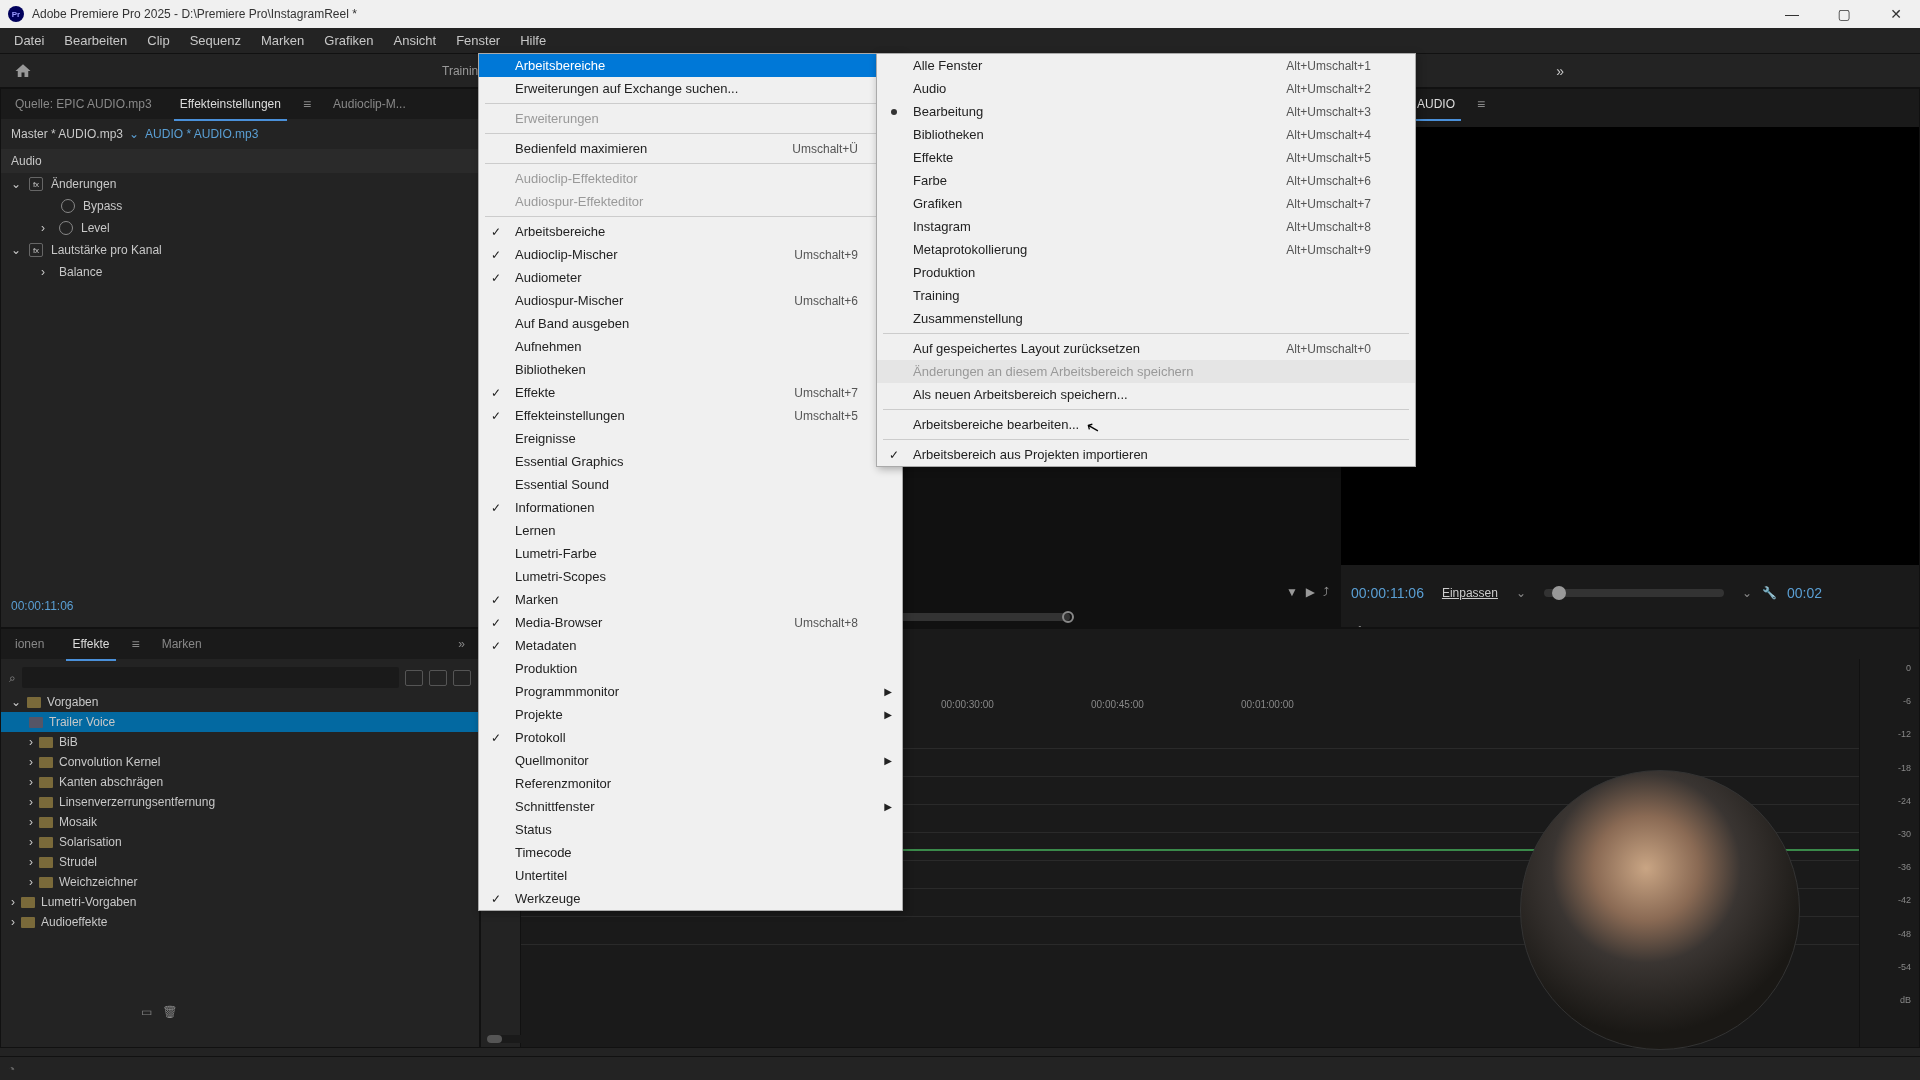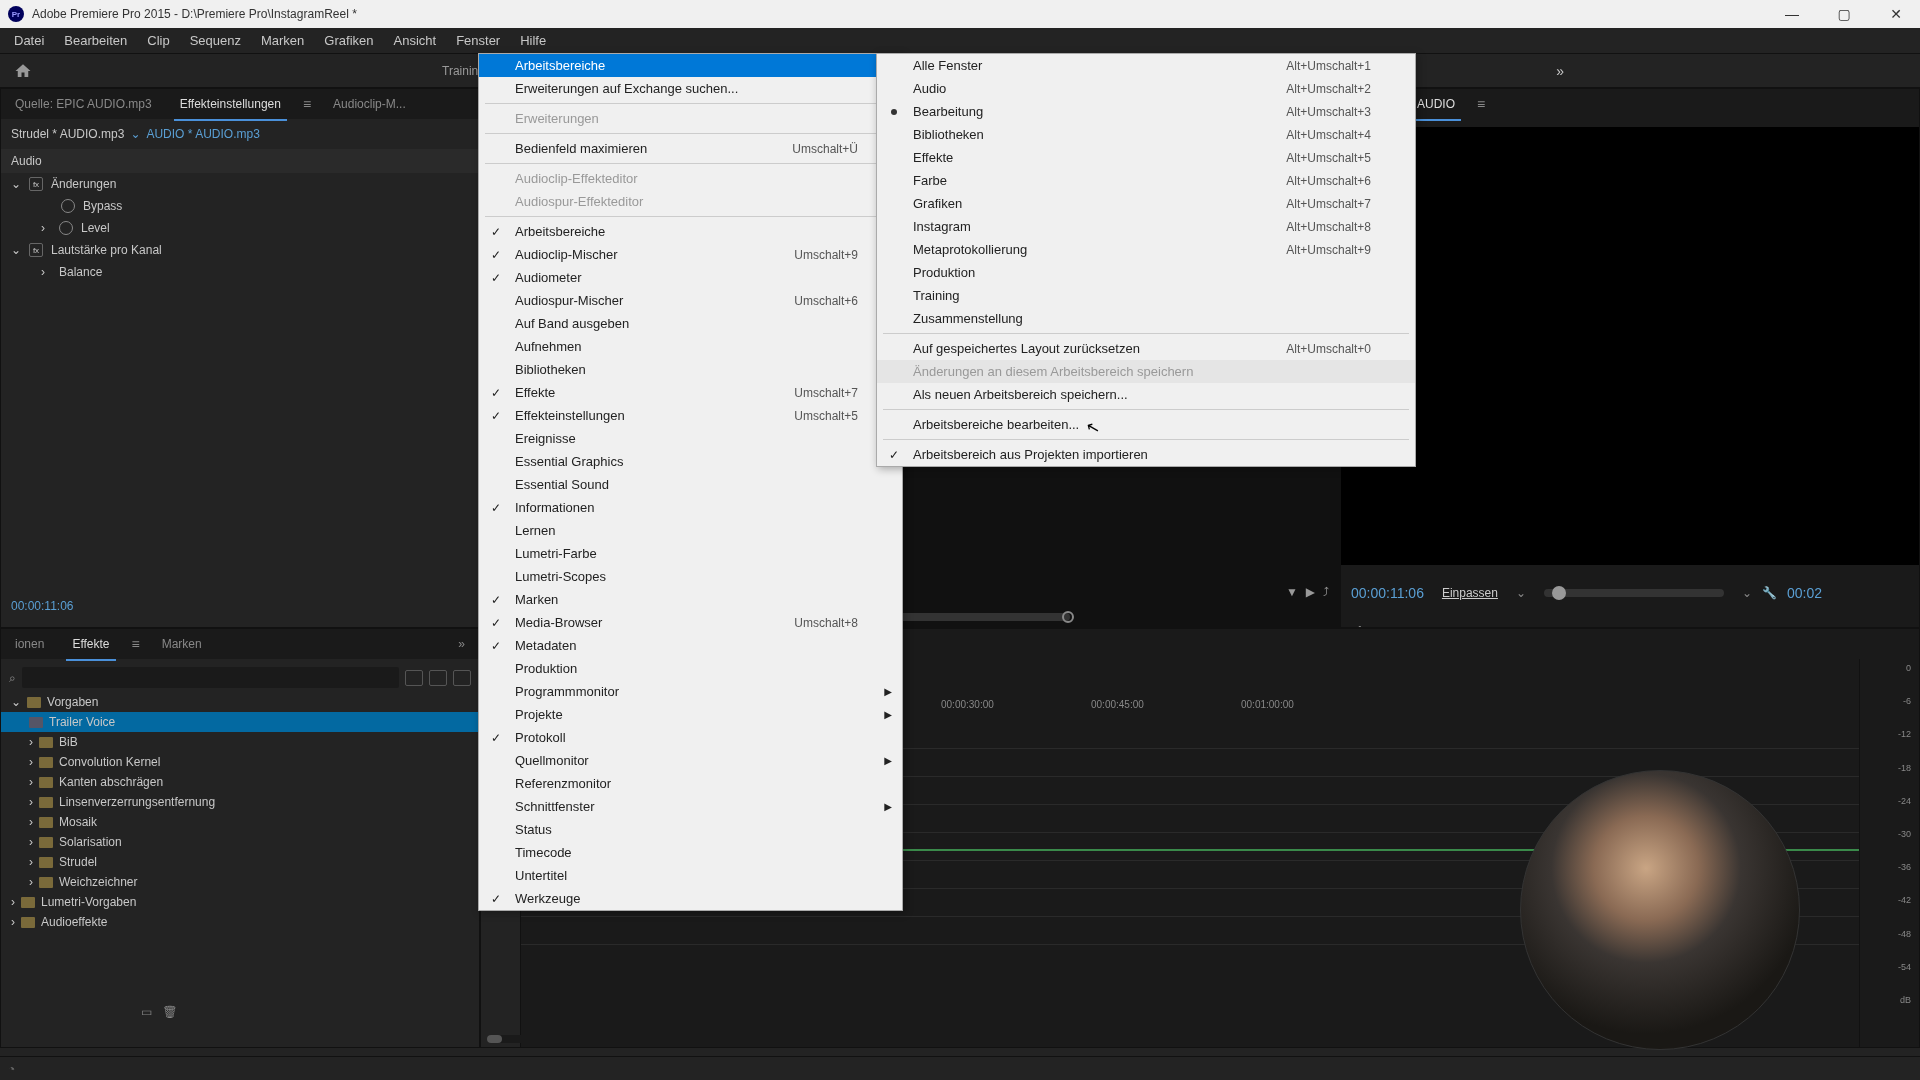--- a/index.html
+++ b/index.html
@@ -104,21 +104,21 @@
 
 .hidden-scroll { position: absolute; bottom: 4px; left: 6px; right: 6px; height: 8px; background: #1a1a1a; border-radius: 4px; }
 .hidden-scroll-thumb { position: absolute; left: 0; width: 15px; height: 8px; background: #555; border-radius: 4px; }
 
 </style>
 </head>
 <body>
 
 <div class="titlebar">
   <div class="titlebar-icon">Pr</div>
-  <div class="titlebar-text">Adobe Premiere Pro 2015 - D:\Premiere Pro\InstagramReel *</div>
+  <div class="titlebar-text">Adobe Premiere Pro 2025 - D:\Premiere Pro\InstagramReel *</div>
   <div class="win-controls">
     <div class="win-btn">―</div>
     <div class="win-btn">▢</div>
     <div class="win-btn">✕</div>
   </div>
 </div>
 
 <div class="menubar">
   <div class="menu-item">Datei</div>
   <div class="menu-item">Bearbeiten</div>
@@ -146,21 +146,21 @@
 <div class="main-grid">
 
   <div class="panel effect-panel">
     <div class="panel-tabs">
       <div class="ptab">Quelle: EPIC AUDIO.mp3</div>
       <div class="ptab active">Effekteinstellungen</div>
       <div class="ptab-menu">≡</div>
       <div class="ptab">Audioclip-M...</div>
     </div>
     <div class="master-row">
-      <span>Strudel * AUDIO.mp3</span>
+      <span>Master * AUDIO.mp3</span>
       <span style="color:#5a9fd4">⌄</span>
       <span class="master-link">AUDIO * AUDIO.mp3</span>
     </div>
     <div class="section-hdr">Audio</div>
     <div class="fx-row">
       <span class="expand-tri">⌄</span>
       <span class="fx-badge">fx</span>
       <span>Änderungen</span>
     </div>
     <div class="fx-row sub2">

